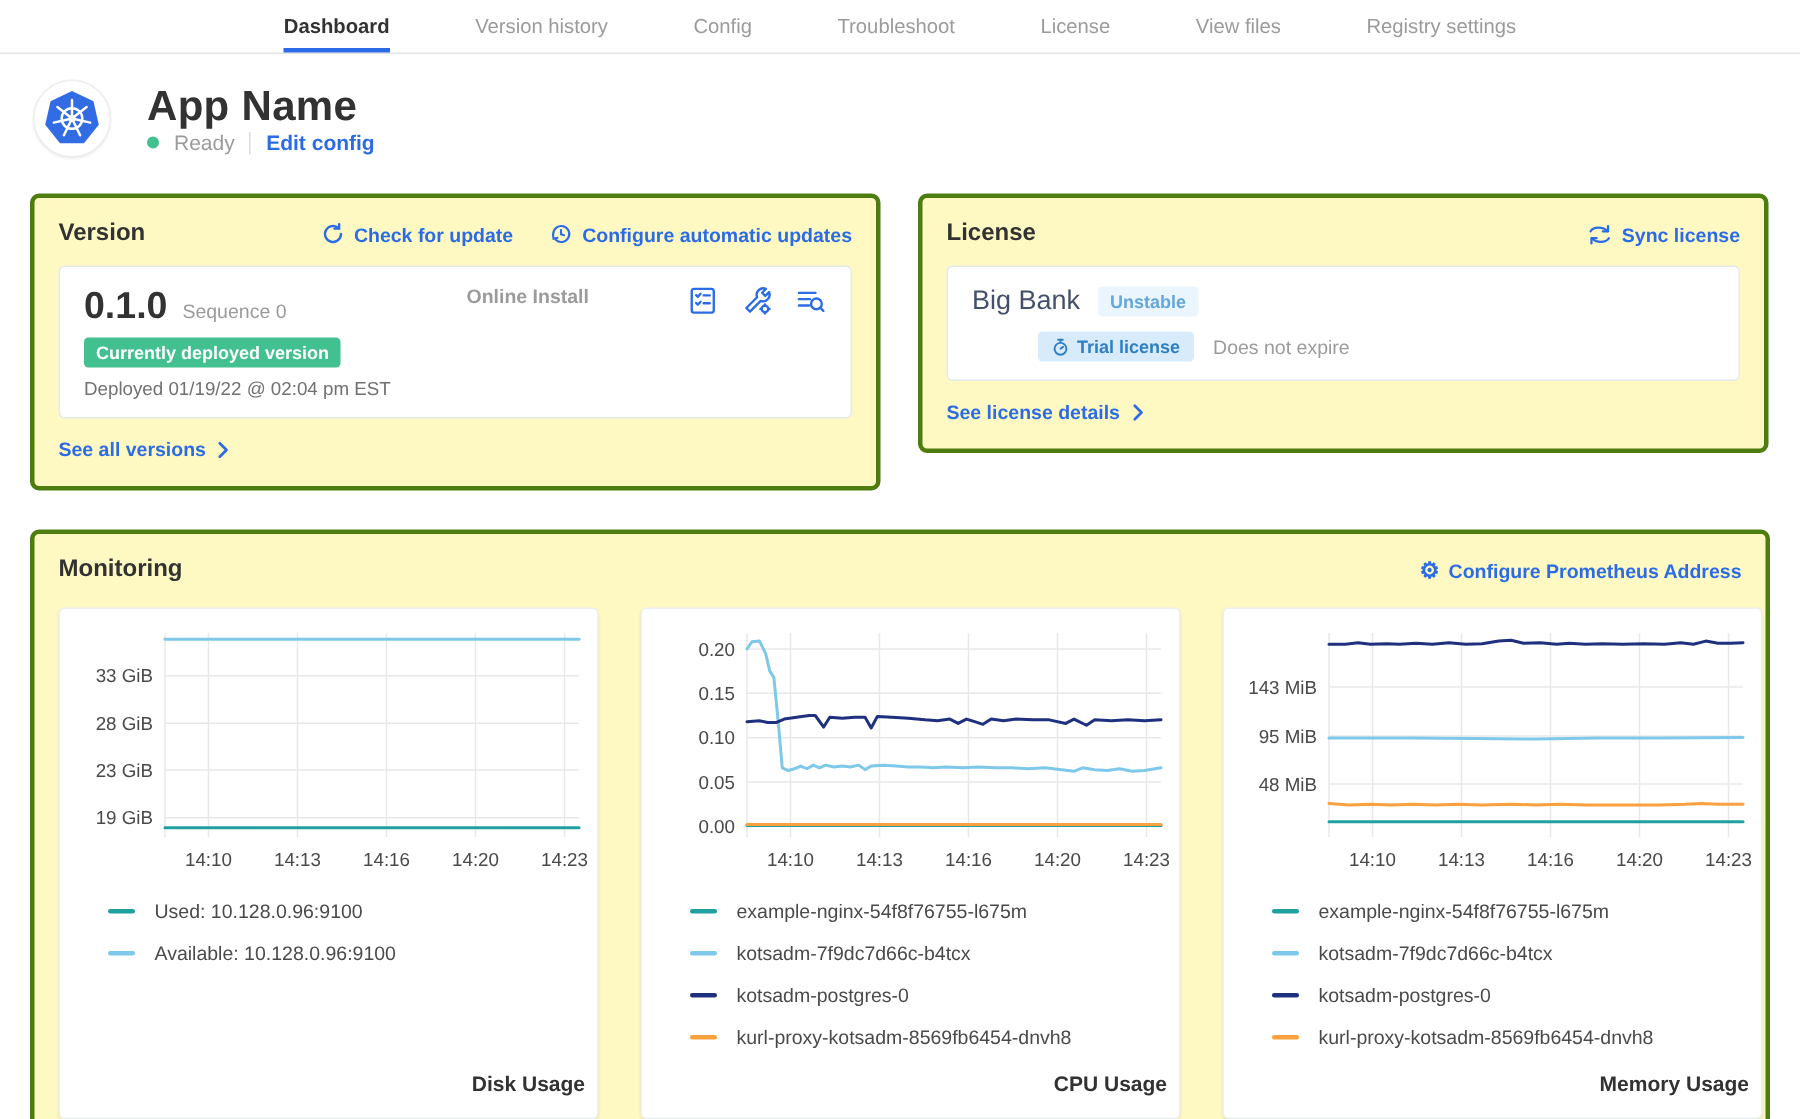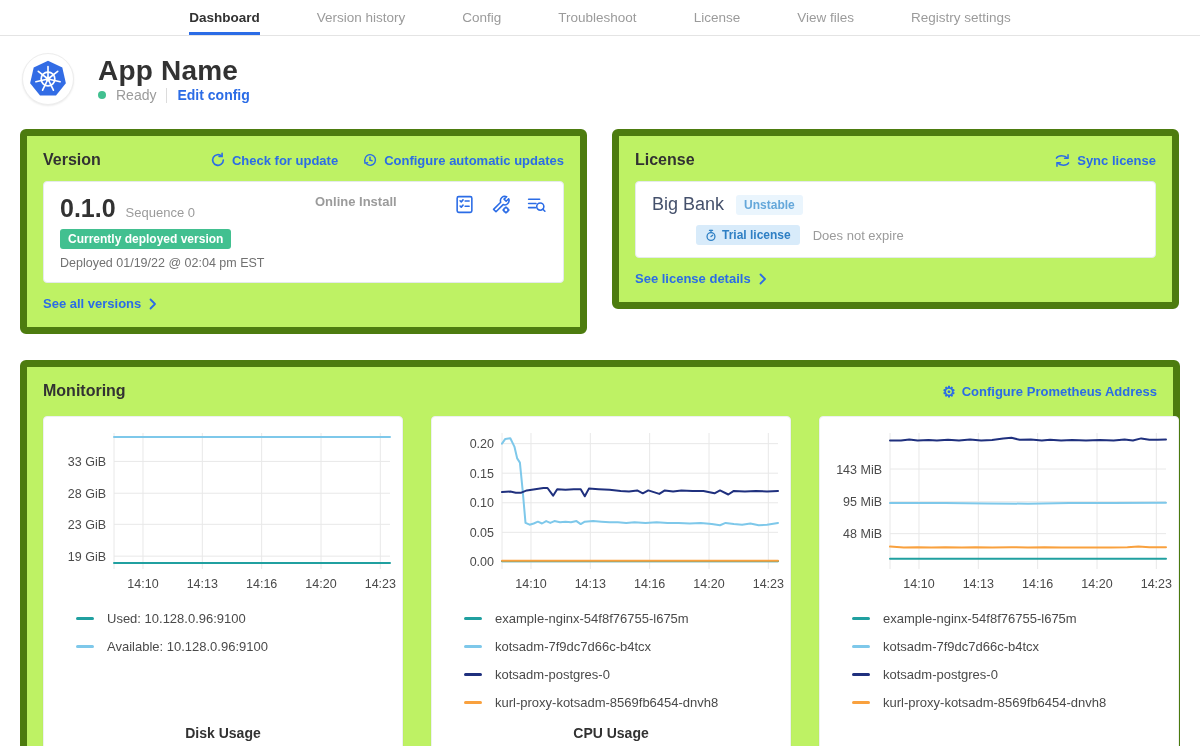--- a/index.html
+++ b/index.html
@@ -23,21 +23,21 @@
   .status-dot { width:8px; height:8px; border-radius:50%; background:#42c090; }
   .status-text { font-size:14px; color:#9b9b9b; }
   .vdiv { width:1px; height:15px; background:#dcdcdc; }
   .blue-link { color:#2b6ce6; font-size:13px; font-weight:600; display:inline-flex;
     align-items:center; gap:6px; cursor:pointer; text-decoration:none; }
   .blue-link.md { font-size:14px; }
   .icon-svg { display:inline-block; vertical-align:middle; }
 
   
   .cards-row { display:flex; gap:25px; align-items:flex-start; margin:16px 20px 0; }
-  .panel { background:#bef264; border:7px solid #4d7c0f; border-radius:6px;
+  .panel { background:#fef9c3; border:3px solid #4d7c0f; border-radius:6px;
     padding:15px 16px; flex:1; }
   .panel-head { display:flex; justify-content:space-between; align-items:center; }
   .panel-title { font-size:16px; font-weight:700; }
   .head-links { display:flex; gap:24px;text-align:center; }
   .inner-card { background:#fff; border:1px solid #e4eaec; border-radius:4px;
     margin-top:12px; padding:12px 16px; }
 
   
   .ver-flex { display:flex; }
   .ver-left { width:255px; }
@@ -66,21 +66,21 @@
   .monitoring { margin:26px 20px 0; }
   .charts-row { display:flex; gap:28px; margin-top:16px; }
   .chart-card { background:#fff; border:1px solid #edf0f1; border-radius:4px;
     box-shadow:0 1px 2px rgba(0,0,0,.07); width:360px; height:341px;
     padding:10px 8px 12px; display:flex; flex-direction:column; }
   .plot svg { display:block; width:344px; height:172px; }
   .plot text { font-family:"Liberation Sans", sans-serif; }
   .legend { margin:12px 0 0 24px; display:flex; flex-direction:column; gap:13px; }
   .legend-row { display:flex; align-items:center; gap:13px; font-size:13px; color:#4a4a4a; }
   .swatch { width:18px; height:3px; border-radius:2px; flex:0 0 18px; }
-  .chart-title { margin-top:auto; text-align:center; font-size:14px; font-weight:700;
+  .chart-title { margin-top:auto; text-align:right; font-size:14px; font-weight:700;
     padding-bottom:3px; }
 
   .gear-glyph { font-size:15px; line-height:1; }
   .chev { margin-left:2px; }
 </style>
 </head>
 <body>
 
 <nav class="topnav">
   <div class="tab active">Dashboard</div>
@@ -366,15 +366,16 @@
           </div>
           <div class="legend-row">
             <span class="swatch" style="background: rgb(31, 48, 126);"></span>
             <span>kotsadm-postgres-0</span>
           </div>
           <div class="legend-row">
             <span class="swatch" style="background: rgb(249, 161, 62);"></span>
             <span>kurl-proxy-kotsadm-8569fb6454-dnvh8</span>
           </div>
         </div>
+      <div class="chart-title">Memory Usage</div>
     </div>
   </div>
 </section>
 
 </body></html>

